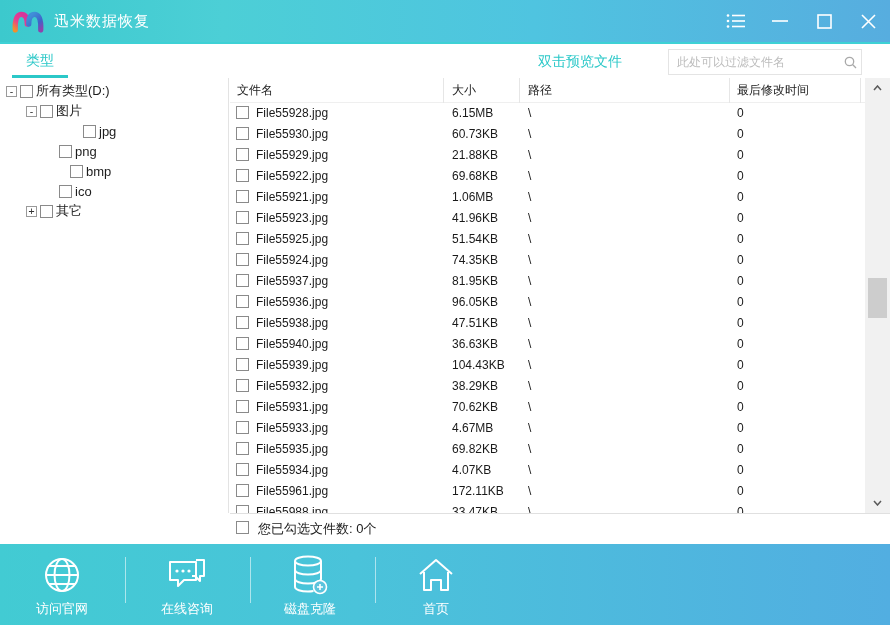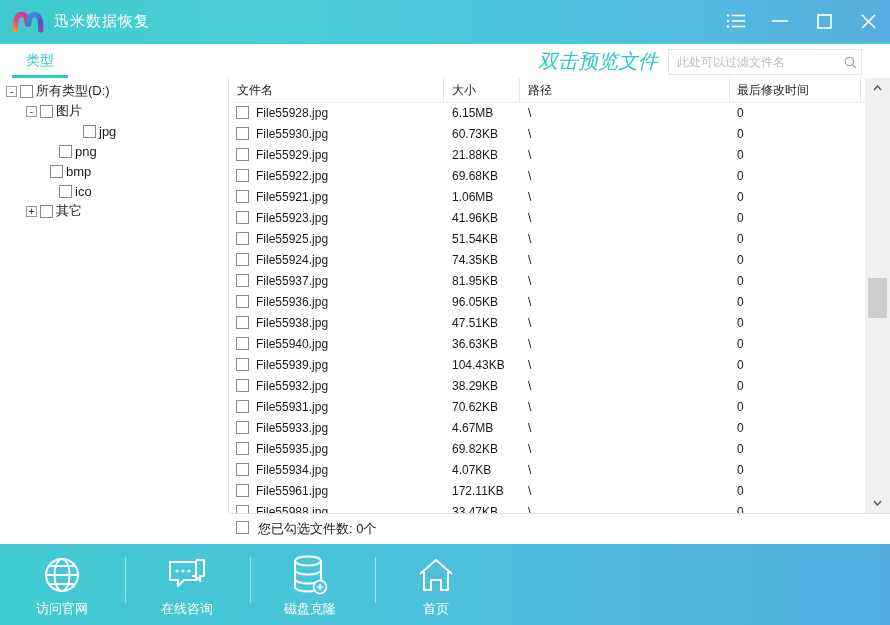--- a/index.html
+++ b/index.html
@@ -25,21 +25,21 @@
     position:absolute; left:0; top:42px; width:890px; height:36px;
     background:#fff; border-top:2px solid #3ed1d5;
   }
   .tab {
     position:absolute; left:12px; top:0; width:56px; height:34px;
     color:#2bc8c8; font-size:14px; text-align:center; line-height:32px;
     border-bottom:3px solid #2bc8c8; cursor:pointer;
   }
   .preview-hint {
     position:absolute; left:538px; top:0; height:34px; line-height:34px;
-    color:#2bc8c8; font-size:20px;font-style:italic;
+    color:#2bc8c8; font-size:14px;
   }
   .search-box {
     position:absolute; left:668px; top:5px; width:194px; height:26px;
     border:1px solid #e4e4e4; background:#fff; display:flex; align-items:center;
   }
   .search-box input {
     border:none; outline:none; flex:1; height:22px; padding-left:8px;
     font-size:12px; color:#555; font-family:"Liberation Sans","DejaVu Sans",sans-serif;
   }
   .search-box input::placeholder { color:#bcbcbc; }
@@ -178,21 +178,21 @@
         <span class="cbox"></span>
         <span class="tree-label">jpg</span>
       </div>
 
       <div class="tree-item" style="padding-left: 45px;">
         <span class="expander"></span>
         <span class="cbox"></span>
         <span class="tree-label">png</span>
       </div>
 
-      <div class="tree-item" style="padding-left: 36px;">
+      <div class="tree-item" style="padding-left: 56px;">
         <span class="expander"></span>
         <span class="cbox"></span>
         <span class="tree-label">bmp</span>
       </div>
 
       <div class="tree-item" style="padding-left: 45px;">
         <span class="expander"></span>
         <span class="cbox"></span>
         <span class="tree-label">ico</span>
       </div>

